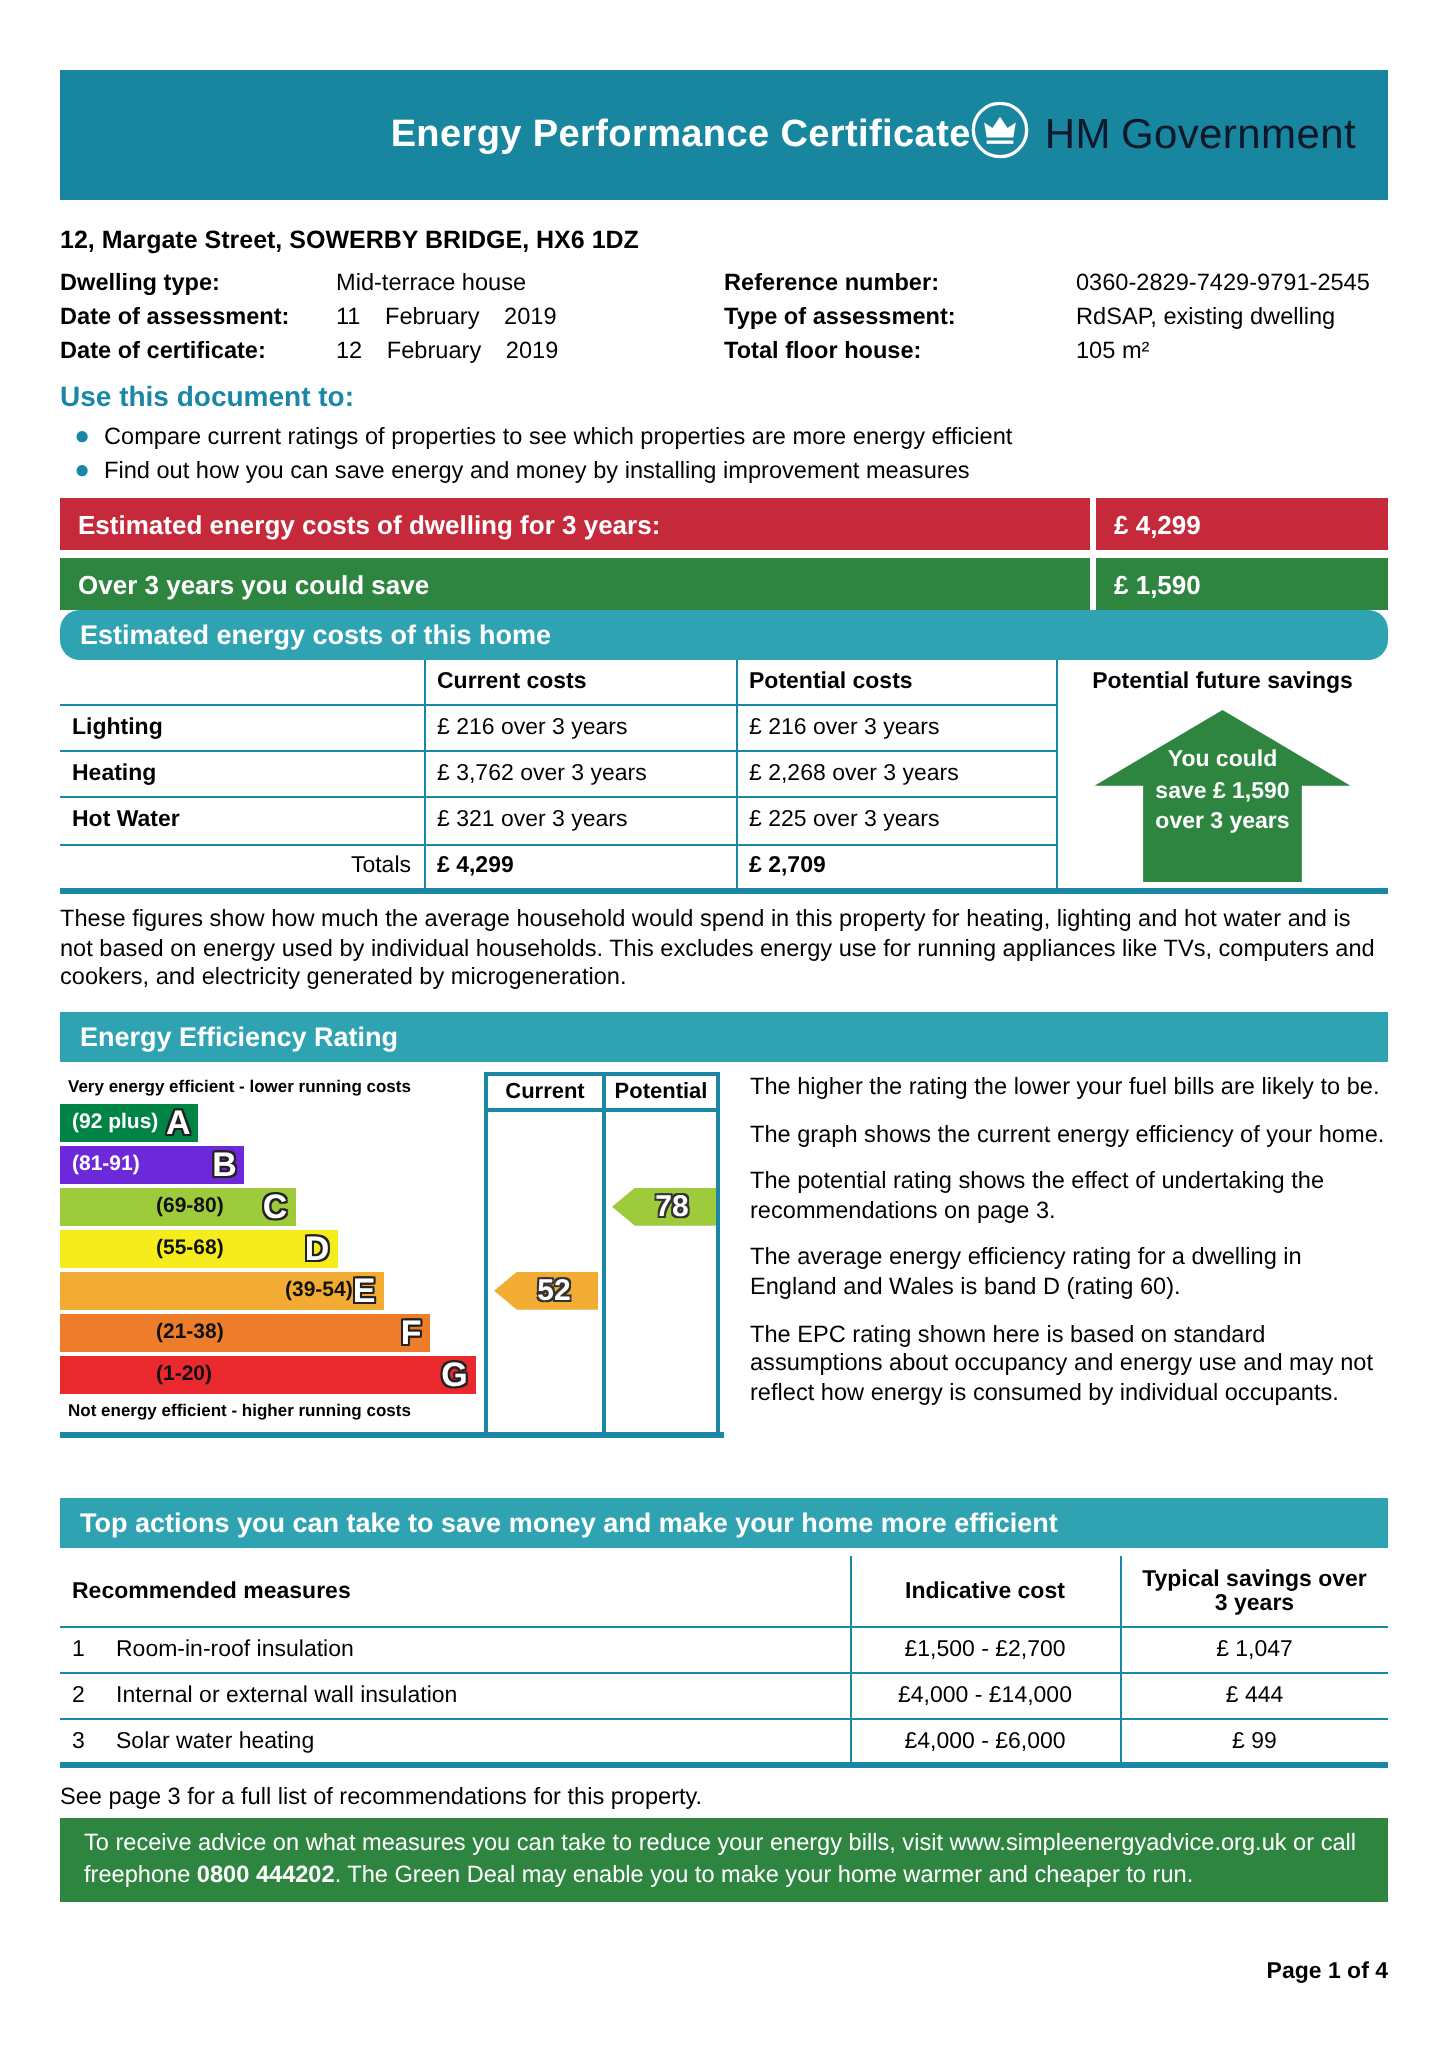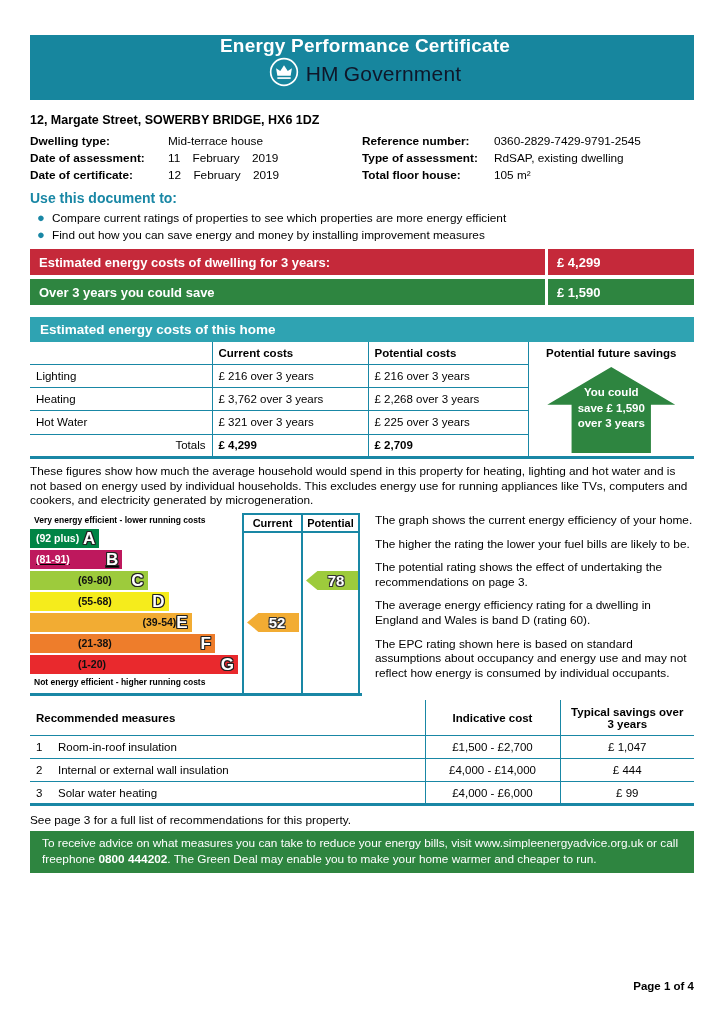--- a/index.html
+++ b/index.html
@@ -2,33 +2,33 @@
 <html><head>
 <meta charset="utf-8">
 <style>
   * { margin:0; padding:0; box-sizing:border-box; }
   html,body { width:724px; height:1024px; background:#ffffff; overflow:hidden;
               font-family:"Liberation Sans", sans-serif; color:#000; }
   .page { position:relative; width:724px; height:1024px; padding:35px 30px 0 30px; }
 
   
   .header { height:65px; background:#17869E; display:flex; align-items:center;
-            justify-content:flex-start; padding:0 16px 0 22px;flex-direction:column; }
+            justify-content:flex-end; padding:0 16px 0 22px; }
   .header-title { color:#fff; font-size:19px; font-weight:bold; letter-spacing:.2px; }
   .logo { display:flex; align-items:center; gap:7px; color:#0f172a; }
   .logo-text { font-size:21px; font-weight:normal; letter-spacing:.2px; }
   .logo-text .hm { margin-right:5px; }
 
   
   .address { margin-top:13px; font-size:12.5px; font-weight:bold; }
   .details { margin-top:5px; display:flex; font-size:11.8px; }
   .details-col { width:50%; }
   .detail-row { display:flex; height:17px; align-items:center; }
   .detail-row .lbl { font-weight:bold; width:138px; flex:none; }
-  .details-col.right .lbl { width:132px; }
+  .details-col.right .lbl { width:176px; }
   .details-col.left .detail-row:nth-child(2) .val,
   .details-col.left .detail-row:nth-child(3) .val { word-spacing:9px; }
 
   .use-heading { margin-top:7px; color:#1987A5; font-size:14px; font-weight:bold; }
   .bullets { margin-top:3px; }
   .bullet-row { display:flex; font-size:11.8px; height:17px; align-items:center; }
   .bullet-dot { color:#1987A5; font-size:13px; width:22px; text-align:center; flex:none; }
 
   
   .cost-banner { display:flex; height:26px; }
@@ -37,33 +37,33 @@
   .cost-banner .cb-label { flex:1; color:#fff; font-weight:bold; font-size:13px;
         display:flex; align-items:center; padding-left:9px; }
   .cost-banner .cb-value { width:146px; margin-left:3px; color:#fff; font-weight:bold;
         font-size:13px; display:flex; align-items:center; padding-left:9px; }
   .red-b .cb-label, .red-b .cb-value { background:#C5293A; }
   .green-b .cb-label, .green-b .cb-value { background:#2E8540; }
 
   
   .section-banner { height:25px; background:#2FA3B2; color:#fff; font-size:13.5px;
         font-weight:bold; display:flex; align-items:center; padding-left:10px; }
-  .sb-costs { margin-top:12px; }
+  .sb-costs { margin-top:0;border-radius:10px; }
   .sb-rating { margin-top:10px; }
   .sb-actions { margin-top:30px; }
 
   
   table { border-collapse:collapse; }
   .costs-table { width:664px; margin-top:0; font-size:11.5px; border-bottom:3px solid #1987A5; }
   .costs-table th, .costs-table td { border-left:1.5px solid #1987A5;
         border-bottom:1.5px solid #1987A5; padding:3px 6px; height:22px; text-align:left; }
   .costs-table th:first-child, .costs-table td:first-child { border-left:none; width:182px; }
   .costs-table .col-cur { width:156px; } .costs-table .col-pot { width:160px; }
   .costs-table th.col-sav { width:166px; border-bottom:none; text-align:center; }
-  .costs-table td.name { font-weight:normal; }
+  .costs-table td.name { font-weight:bold; }
   .costs-table td.totals-lbl { font-weight:normal; text-align:right; }
   .costs-table td.totals-val { font-weight:bold; }
   .costs-table tr:last-child td { border-bottom:none; }
   .arrow-cell { border-bottom:none !important; text-align:center; vertical-align:middle; }
 
   .savings-arrow { position:relative; width:128px; height:86px; margin:0 auto; }
   .savings-arrow-bg { position:absolute; inset:0; background:#2E8540;
         clip-path:polygon(50% 0%, 100% 44%, 81% 44%, 81% 100%, 19% 100%, 19% 44%, 0% 44%); }
   .savings-arrow-text { position:relative; padding-top:18px; text-align:center; color:#fff;
         font-weight:bold; font-size:11.5px; line-height:1.35; }
@@ -231,33 +231,34 @@
     <tr>
       <td class="totals-lbl">Totals</td>
       <td class="totals-val">£ 4,299</td>
       <td class="totals-val">£ 2,709</td>
     </tr>
   </tbody>
     </table>
 
   <div class="costs-note">These figures show how much the average household would spend in this property for heating, lighting and hot water and is not based on energy used by individual households. This excludes energy use for running appliances like TVs, computers and cookers, and electricity generated by microgeneration.</div>
 
+  <div class="section-banner sb-rating">Energy Efficiency Rating</div>
 
   <div class="rating-row">
     <div class="epc-chart">
       <div class="epc-left">
         <div class="epc-top-label">Very energy efficient - lower running costs</div>
         <div class="epc-band-row">
             <div class="epc-band light-text" style="width: 33%; background: rgb(0, 132, 69);">
               <span class="epc-range">(92 plus)</span>
               <span class="epc-letter">A</span>
             </div>
           </div>
         <div class="epc-band-row">
-            <div class="epc-band light-text" style="width: 44%; background: #be185d; text-decoration: underline;">
+            <div class="epc-band light-text" style="width: 44%; background: #6d28d9;">
               <span class="epc-range">(81-91)</span>
               <span class="epc-letter">B</span>
             </div>
           </div>
         <div class="epc-band-row">
             <div class="epc-band dark-text" style="width: 56%; background: rgb(157, 203, 60);">
               <span class="epc-range">(69-80)</span>
               <span class="epc-letter">C</span>
             </div>
           </div>
@@ -294,28 +295,29 @@
         </div>
       </div>
       <div class="epc-col last">
         <div class="epc-col-head">Potential</div>
         <div class="epc-col-body">
           <div class="epc-arrow" style="top: 38px; background: rgb(157, 203, 60);">78</div>
         </div>
       </div>
     </div>
     <div class="rating-text">
+      <p>The higher the rating the lower your fuel bills are likely to be.</p>
       <p>The graph shows the current energy efficiency of your home.</p>
-      <p>The higher the rating the lower your fuel bills are likely to be.</p>
       <p>The potential rating shows the effect of undertaking the recommendations on page 3.</p>
       <p>The average energy efficiency rating for a dwelling in England and Wales is band D (rating 60).</p>
       <p>The EPC rating shown here is based on standard assumptions about occupancy and energy use and may not reflect how energy is consumed by individual occupants.</p>
     </div>
   </div>
 
+  <div class="section-banner sb-actions">Top actions you can take to save money and make your home more efficient</div>
 
   <table class="actions-table">
     <tbody>
         <tr>
       <th class="c1">Recommended measures</th>
       <th class="c2">Indicative cost</th>
       <th class="c3">Typical savings over 3 years</th>
     </tr>
     <tr>
       <td class="c1"><span class="measure-num">1</span><span>Room-in-roof insulation</span></td>

